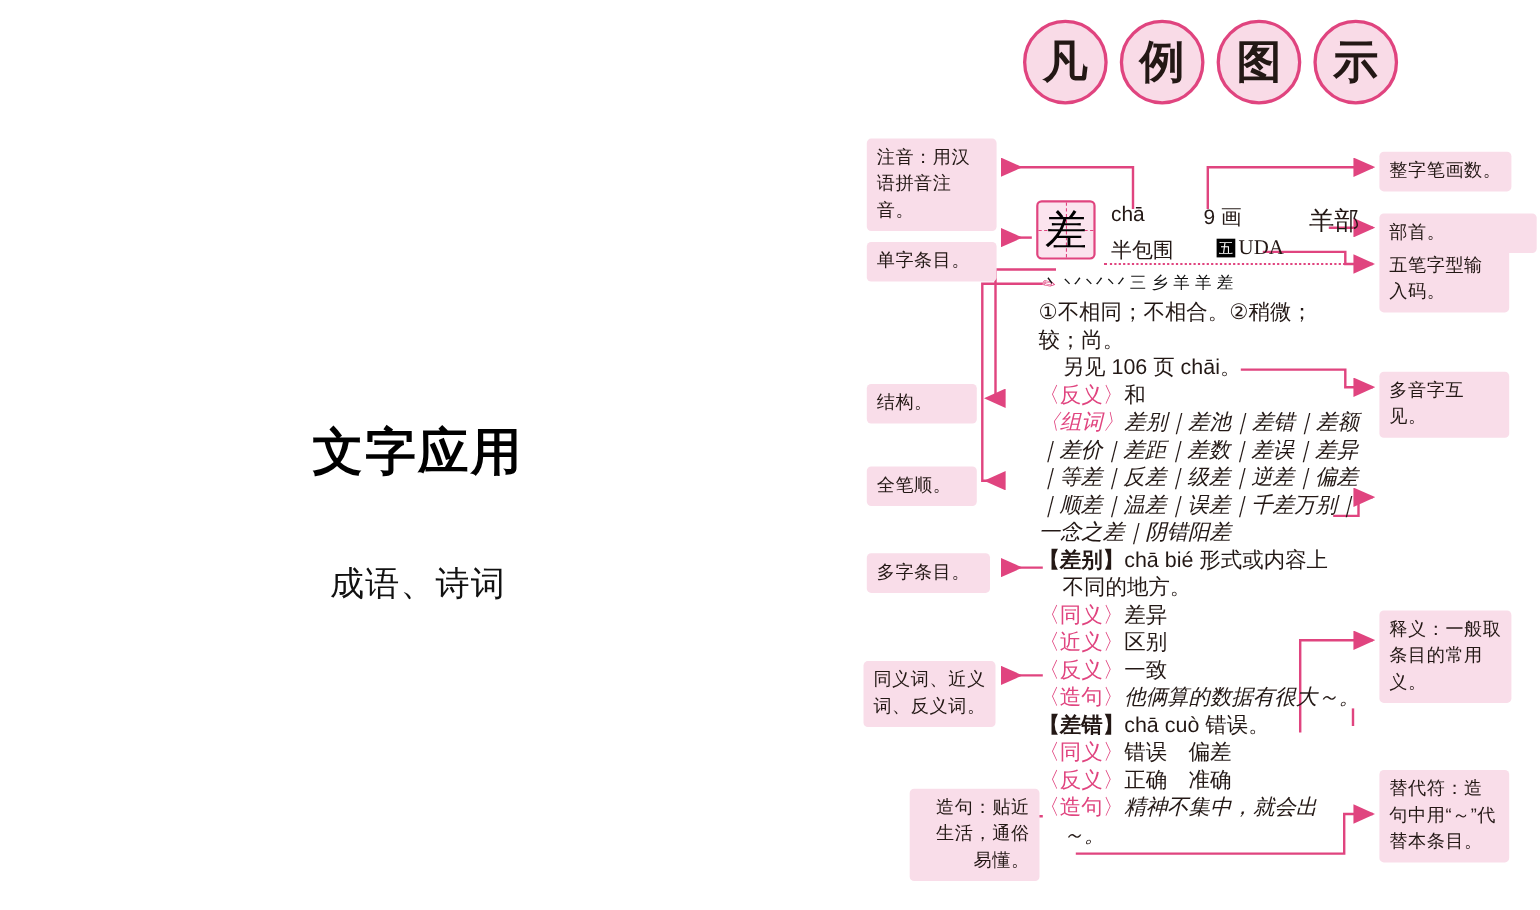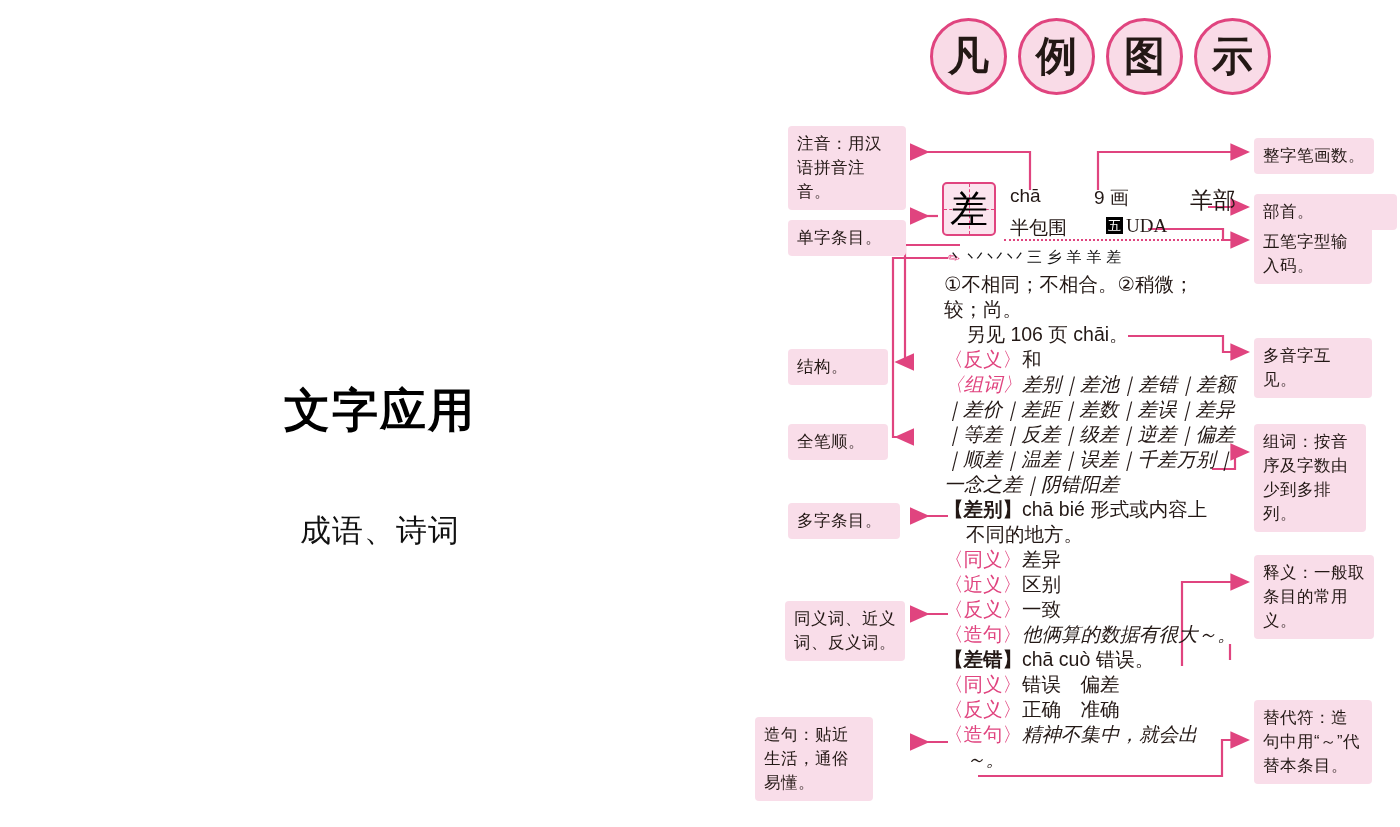--- a/index.html
+++ b/index.html
@@ -248,23 +248,22 @@
       <div class="ln indent hand">～。</div>
     </div>
   </div>
 
   <div class="note" style="left:788px; top:126px; width:118px;">注音：用汉语拼音注音。</div>
   <div class="note" style="left:788px; top:220px; width:118px;">单字条目。</div>
   <div class="note" style="left:788px; top:349px; width:100px;">结构。</div>
   <div class="note" style="left:788px; top:424px; width:100px;">全笔顺。</div>
   <div class="note" style="left:788px; top:503px; width:112px;">多字条目。</div>
   <div class="note" style="left:785px; top:601px; width:120px;">同义词、近义词、反义词。</div>
-  <div class="note" style="left:755px; top:717px; width:118px;">造句：贴近生活，通俗易懂。</div>
+  <div class="note" style="left:827px; top:717px; width:118px;text-align:right;">造句：贴近生活，通俗易懂。</div>
 
   <div class="note" style="left:1254px; top:138px; width:120px;">整字笔画数。</div>
   <div class="note" style="left:1254px; top:194px; width:143px;">部首。</div>
   <div class="note" style="left:1254px; top:224px; width:118px;">五笔字型输入码。</div>
   <div class="note" style="left:1254px; top:338px; width:118px;">多音字互见。</div>
-  <div class="note" style="left:1254px; top:424px; width:112px;">组词：按音序及字数由少到多排列。</div>
   <div class="note" style="left:1254px; top:555px; width:120px;">释义：一般取条目的常用义。</div>
   <div class="note" style="left:1254px; top:700px; width:118px;">替代符：造句中用“～”代替本条目。</div>
 
 </div>
 
 </body></html>

